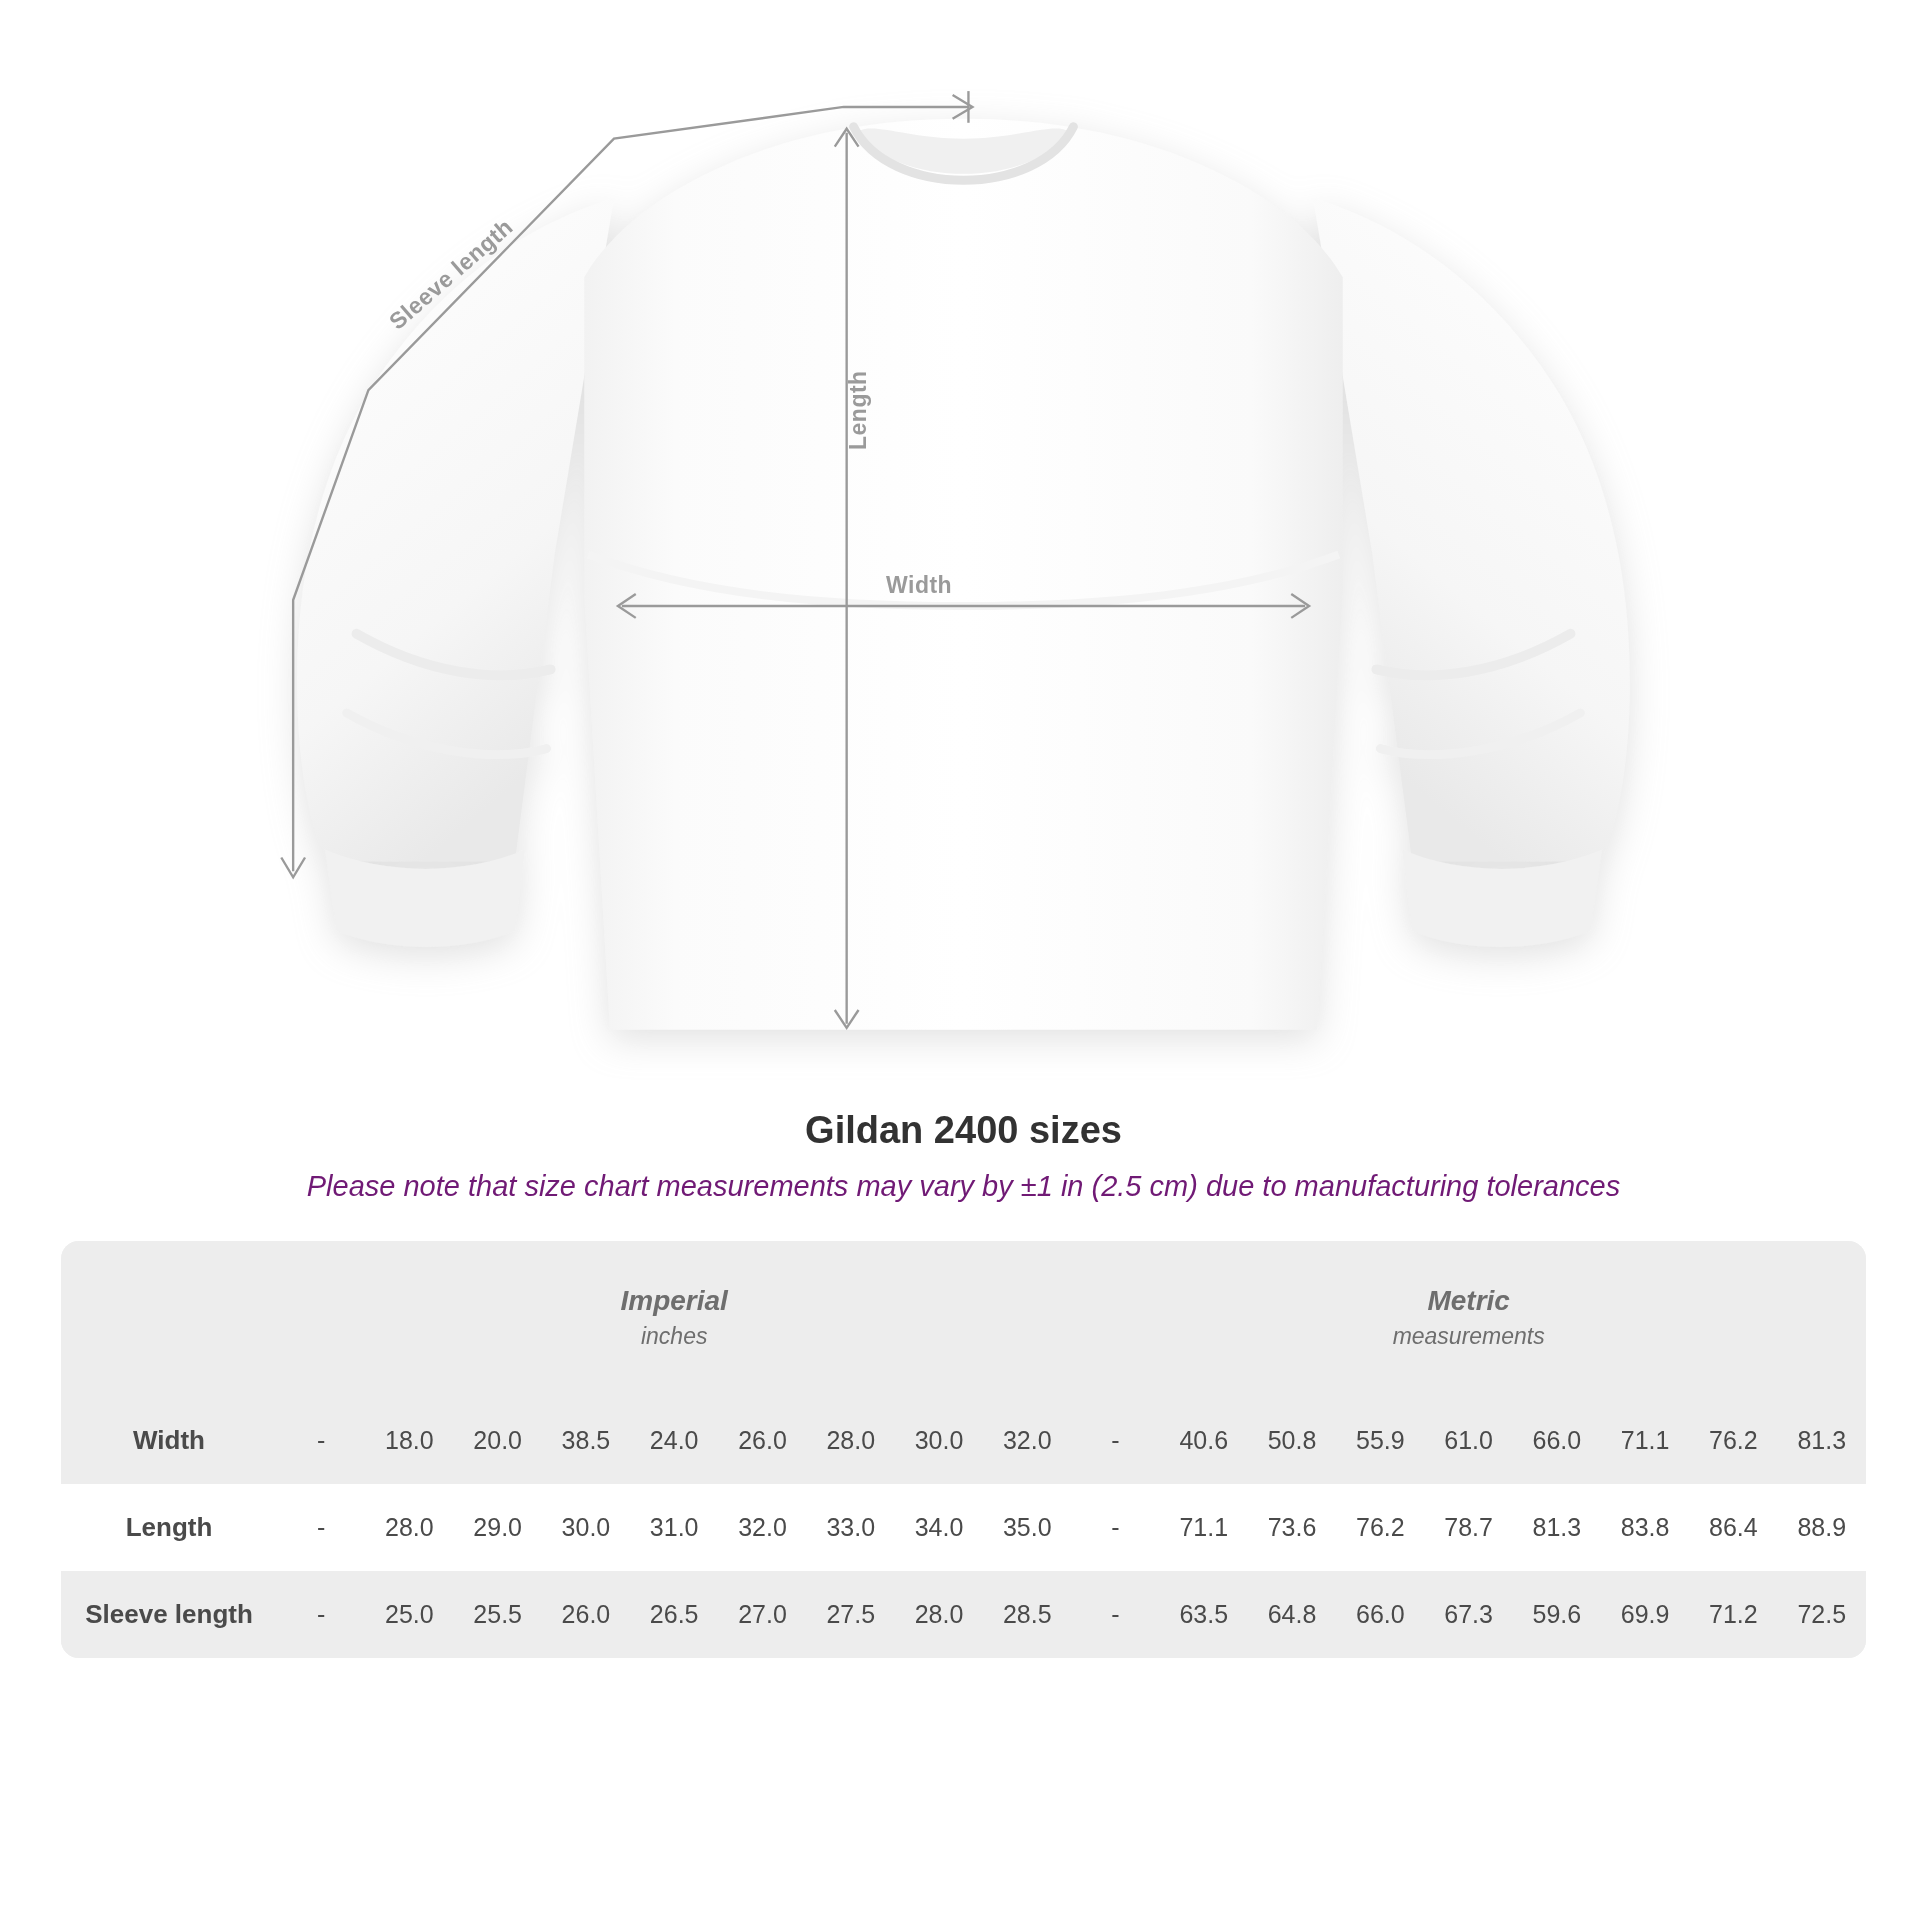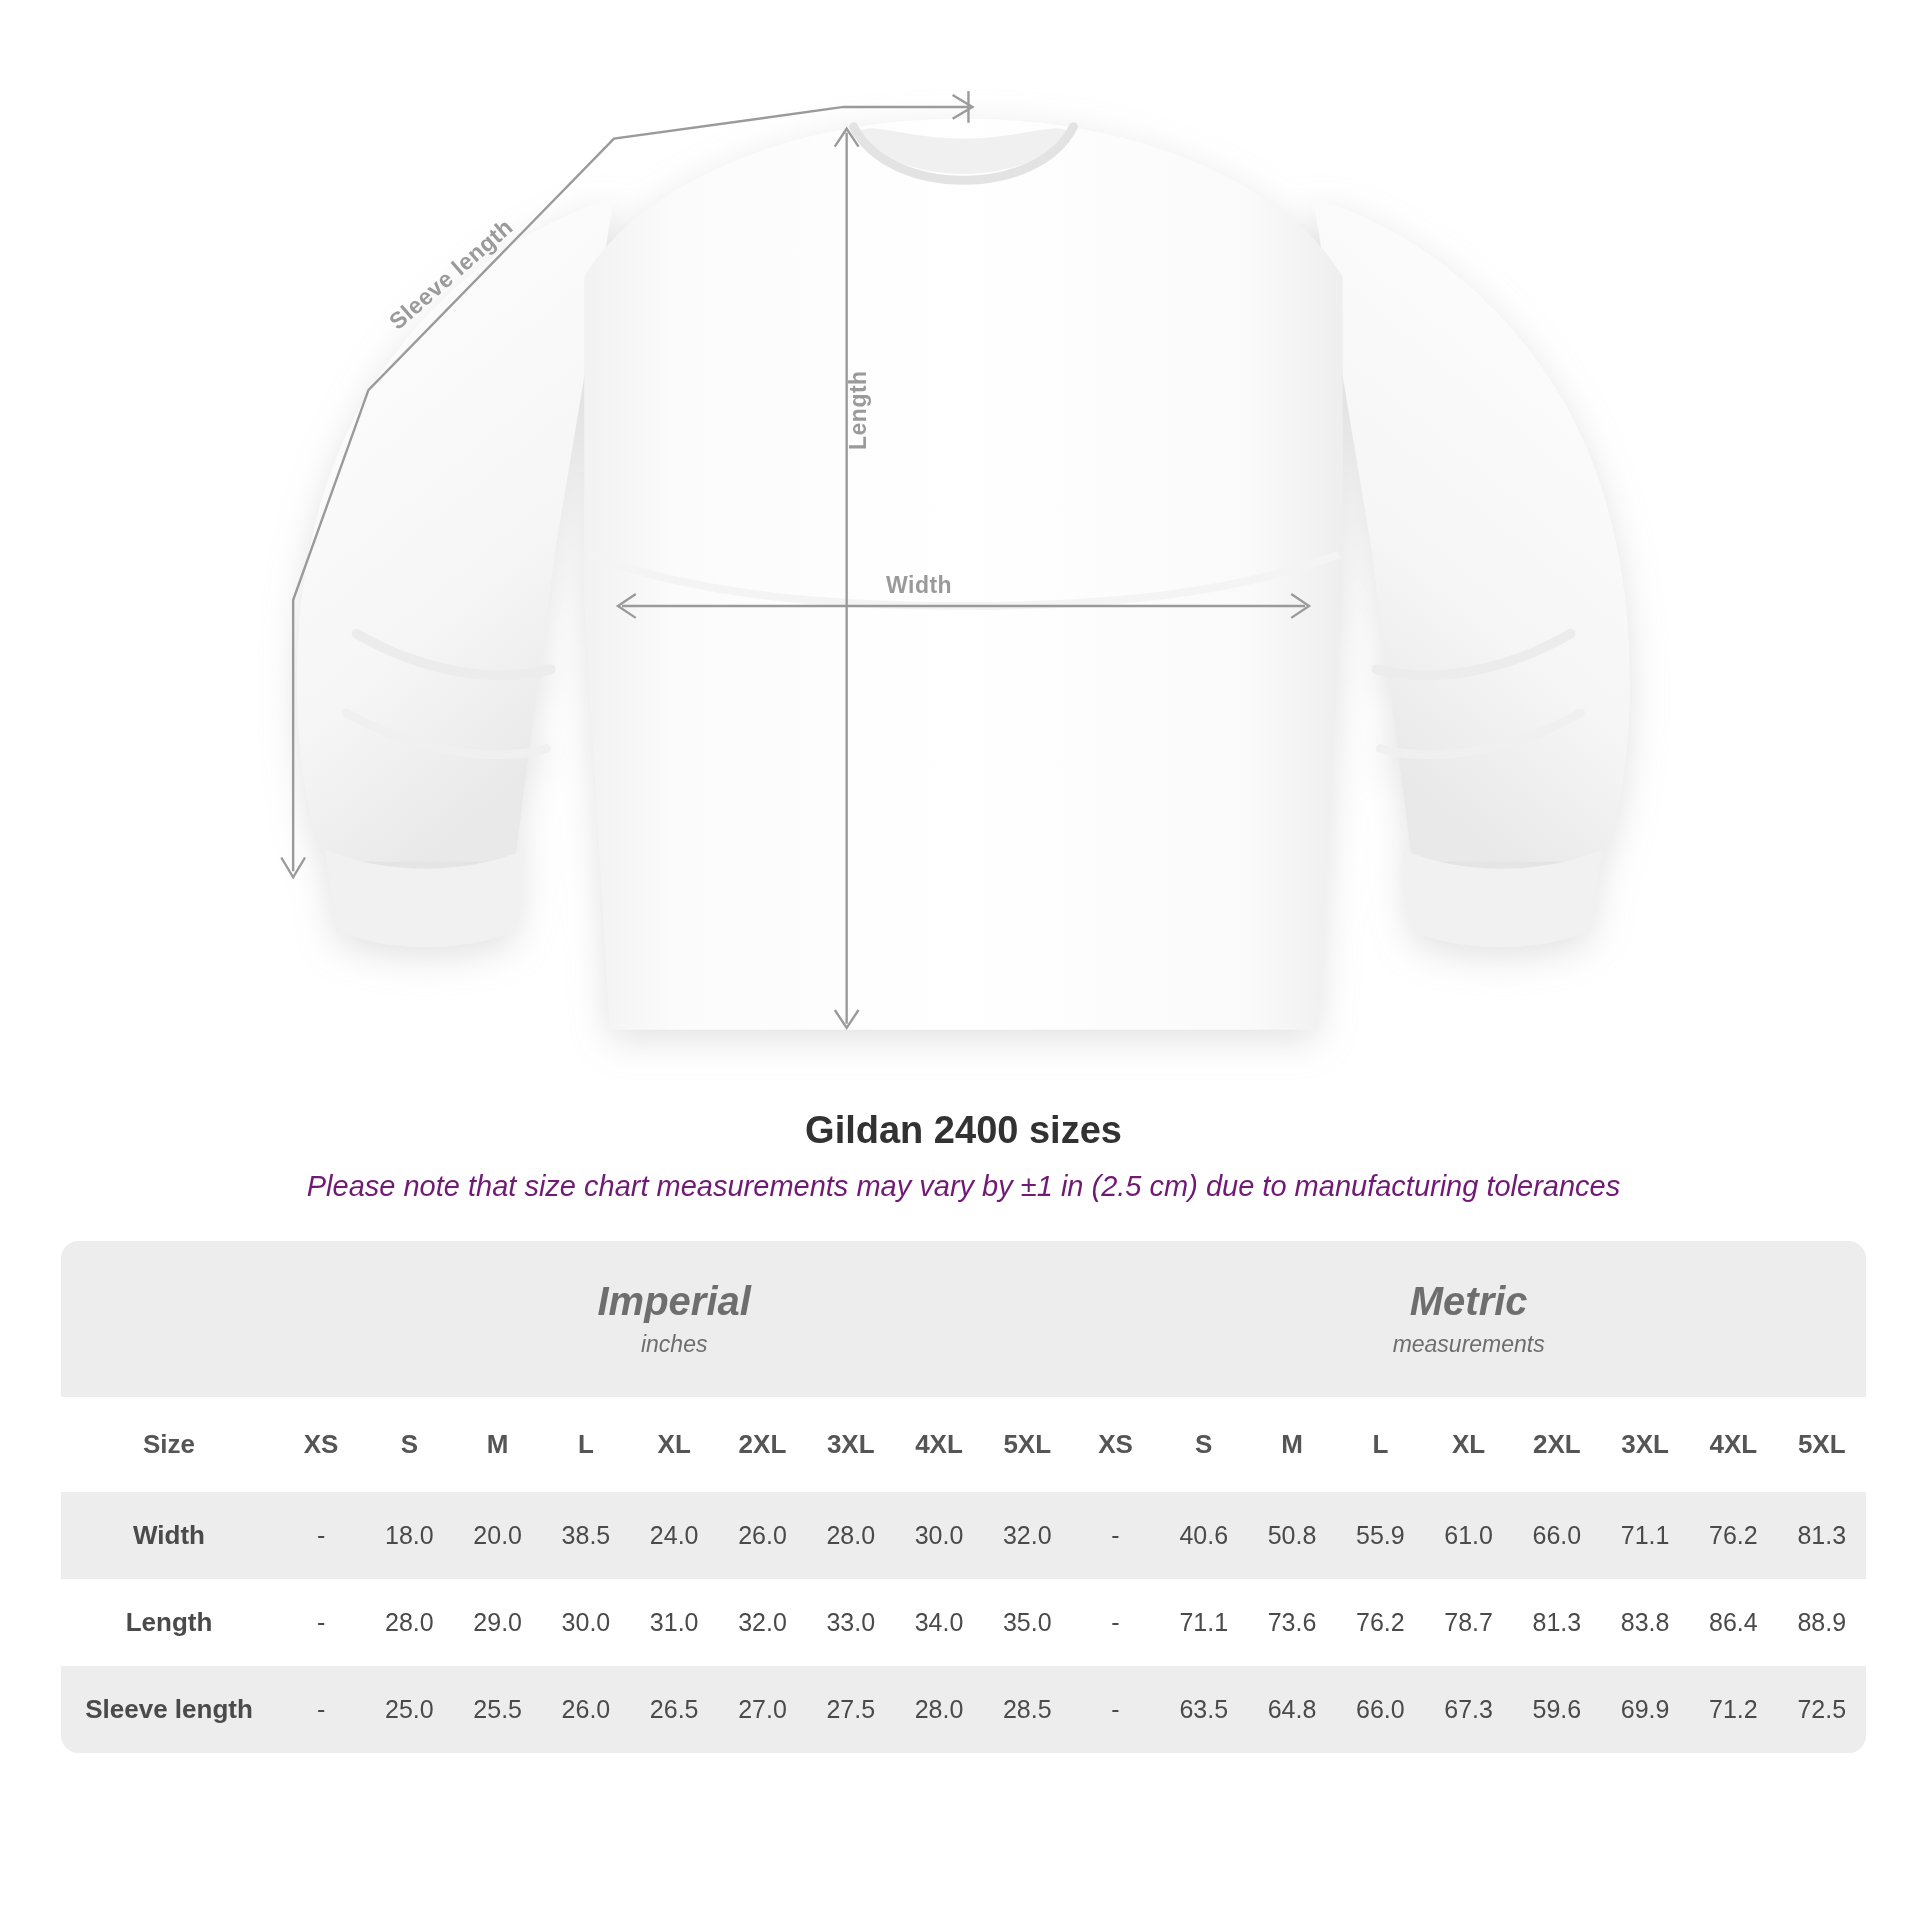--- a/index.html
+++ b/index.html
@@ -85,21 +85,21 @@
     height: 87px;
     font-weight: normal;
   }
   
   .unit-head {
     background: #ededed;
     height: 156px;
     vertical-align: middle;
   }
   .unit-name {
-    font-size: 40px;
+    font-size: 28px;
     font-weight: bold;
     font-style: italic;
     color: #6e6e6e;
     display: block;
     line-height: 1.25;
   }
   .unit-sub {
     font-size: 23px;
     font-style: italic;
     color: #6e6e6e;
@@ -229,41 +229,20 @@
           <td class="unit-head"></td>
           <td class="unit-head" colspan="9">
             <span class="unit-name">Imperial</span>
             <span class="unit-sub">inches</span>
           </td>
           <td class="unit-head" colspan="9">
             <span class="unit-name">Metric</span>
             <span class="unit-sub">measurements</span>
           </td>
         </tr>
-        <tr class="size-row">
-          <td class="rowhead">Size</td>
-          <td>XS</td>
-          <td>S</td>
-          <td>M</td>
-          <td>L</td>
-          <td>XL</td>
-          <td>2XL</td>
-          <td>3XL</td>
-          <td>4XL</td>
-          <td>5XL</td>
-          <td>XS</td>
-          <td>S</td>
-          <td>M</td>
-          <td>L</td>
-          <td>XL</td>
-          <td>2XL</td>
-          <td>3XL</td>
-          <td>4XL</td>
-          <td>5XL</td>
-        </tr>
         <tr class="data-row alt">
           <td class="rowhead">Width</td>
           <td>-</td>
           <td>18.0</td>
           <td>20.0</td>
           <td>38.5</td>
           <td>24.0</td>
           <td>26.0</td>
           <td>28.0</td>
           <td>30.0</td>

